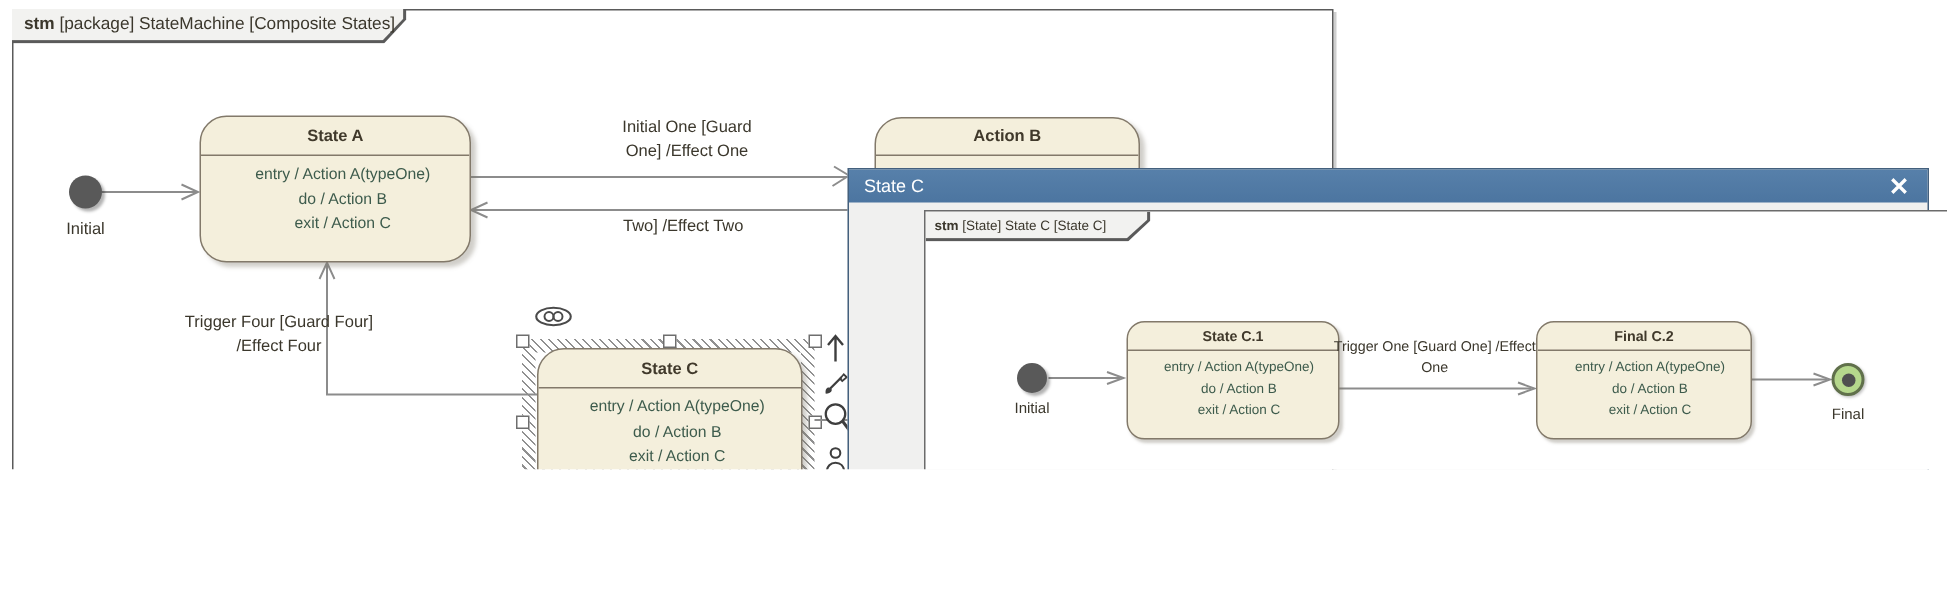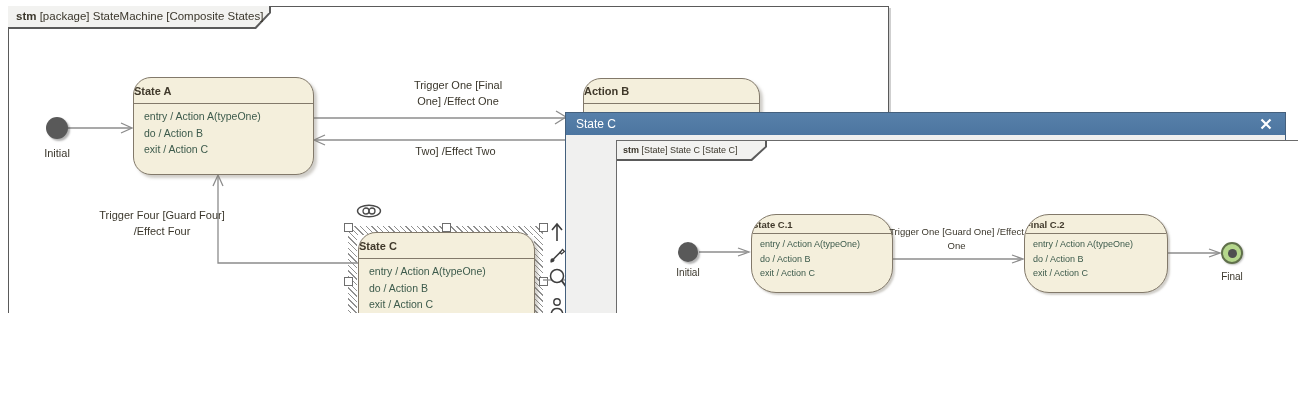--- a/index.html
+++ b/index.html
@@ -13,22 +13,22 @@
   .tab .shape-o{position:absolute;inset:0;background:#5A5A5A;
         clip-path:polygon(0 0,100% 0,100% 30%,calc(100% - 15px) 100%,0 100%);}
   .tab .shape-i{position:absolute;left:0;top:0;right:2px;bottom:2px;background:#F2F2F0;
         clip-path:polygon(0 0,100% 0,100% 30%,calc(100% - 14px) 100%,0 100%);}
   .tab .txt{position:relative;white-space:nowrap;}
   .kw{font-weight:bold;}
 
   
   .state{position:absolute;background:#F4EFDC;border:1px solid #82796A;border-radius:18px;
          box-shadow:3px 3px 3px rgba(120,115,100,.35);z-index:4;overflow:hidden;}
-  .state .hdr{font-weight:bold;text-align:left;color:#40392B;border-bottom:1px solid #82796A;}
-  .state .body{color:#3D5B4C;text-align:left;}
+  .state .hdr{font-weight:bold;text-align:center;color:#40392B;border-bottom:1px solid #82796A;}
+  .state .body{color:#3D5B4C;text-align:center;}
   .feat{display:block;white-space:nowrap;}
 
   .lblc{position:absolute;text-align:center;z-index:4;color:#3B372C;}
   .nodelbl{position:absolute;text-align:center;z-index:4;color:#3B372C;}
 
   .initial{position:absolute;border-radius:50%;background:#595959;
            box-shadow:2px 2px 2px rgba(0,0,0,.3);z-index:4;}
   .final-outer{position:absolute;border-radius:50%;background:#B5D78C;border:2px solid #60704B;
            box-shadow:1px 1px 2px rgba(0,0,0,.25);z-index:4;}
   .final-inner{position:absolute;left:50%;top:50%;width:9px;height:9px;margin:-4.5px 0 0 -4.5px;
@@ -46,21 +46,21 @@
 
   
   .popup{position:absolute;left:565px;top:112px;width:719px;height:267px;background:#F0F0EF;
          border:1px solid #44607D;z-index:10;}
   .titlebar{position:absolute;left:0;top:0;right:0;height:22px;
          background:linear-gradient(#5780AA,#4C75A0);color:#fff;font-size:12px;
          line-height:22px;padding-left:10px;box-sizing:border-box;}
   .closebtn{position:absolute;right:13px;top:5px;width:12px;height:12px;cursor:pointer;}
   .innerview{position:absolute;left:12px;top:27px;width:699px;height:230px;background:#fff;
          border:1px solid #6B6B6B;box-shadow:2px 2px 0 rgba(0,0,0,.15);margin-left:38px;}
-  .innerview .state{box-shadow:2px 2px 2px rgba(120,115,100,.35);border-radius:25px;}
+  .innerview .state{box-shadow:2px 2px 2px rgba(120,115,100,.35);border-radius:12px;}
 </style>
 </head>
 <body>
 
 <div id="canvas">
 
   <div class="frame"></div>
 
   <div class="tab" style="left:8px;top:6px;width:263px;height:23px;font-size:11.5px;">
     <div class="shape-o"></div>
@@ -151,27 +151,27 @@
   <svg class="qicon" style="left:548px;top:267px;" width="20" height="23">
     <circle cx="9" cy="9" r="6.5" fill="#fff" stroke="#3E3E3E" stroke-width="1.5"></circle>
     <line x1="13.5" y1="13.5" x2="18" y2="19.5" stroke="#3E3E3E" stroke-width="2"></line>
   </svg>
   <svg class="qicon" style="left:549px;top:297px;" width="16" height="21">
     <circle cx="8" cy="5" r="3.2" fill="#fff" stroke="#3E3E3E" stroke-width="1.4"></circle>
     <path d="M2,19 c0,-5.5 3,-7.5 6,-7.5 c3,0 6,2 6,7.5" fill="none" stroke="#3E3E3E" stroke-width="1.4"></path>
   </svg>
 
   <div class="lblc" style="left:368px;top:77px;width:180px;font-size:11px;line-height:16px;">
-    <span style="display:block;">Trigger One [Final</span>
+    <span style="display:block;">Initial One [Guard</span>
     <span style="display:block;">One] /Effect One</span>
   </div>
   <div class="lblc" style="left:368px;top:143px;width:175px;font-size:11px;line-height:16px;">
     <span style="display:block;">Two] /Effect Two</span>
   </div>
-  <div class="lblc" style="left:72px;top:207px;width:180px;font-size:11px;line-height:16px;">
+  <div class="lblc" style="left:96px;top:207px;width:180px;font-size:11px;line-height:16px;">
     <span style="display:block;">Trigger Four [Guard Four]</span>
     <span style="display:block;">/Effect Four</span>
   </div>
 
   <div class="popup">
     <div class="titlebar">
       <span>State C</span>
       <svg class="closebtn" viewBox="0 0 12 12">
         <path d="M1.5,1.5 L10.5,10.5 M10.5,1.5 L1.5,10.5" stroke="#ffffff" stroke-width="2.2" fill="none"></path>
       </svg>

